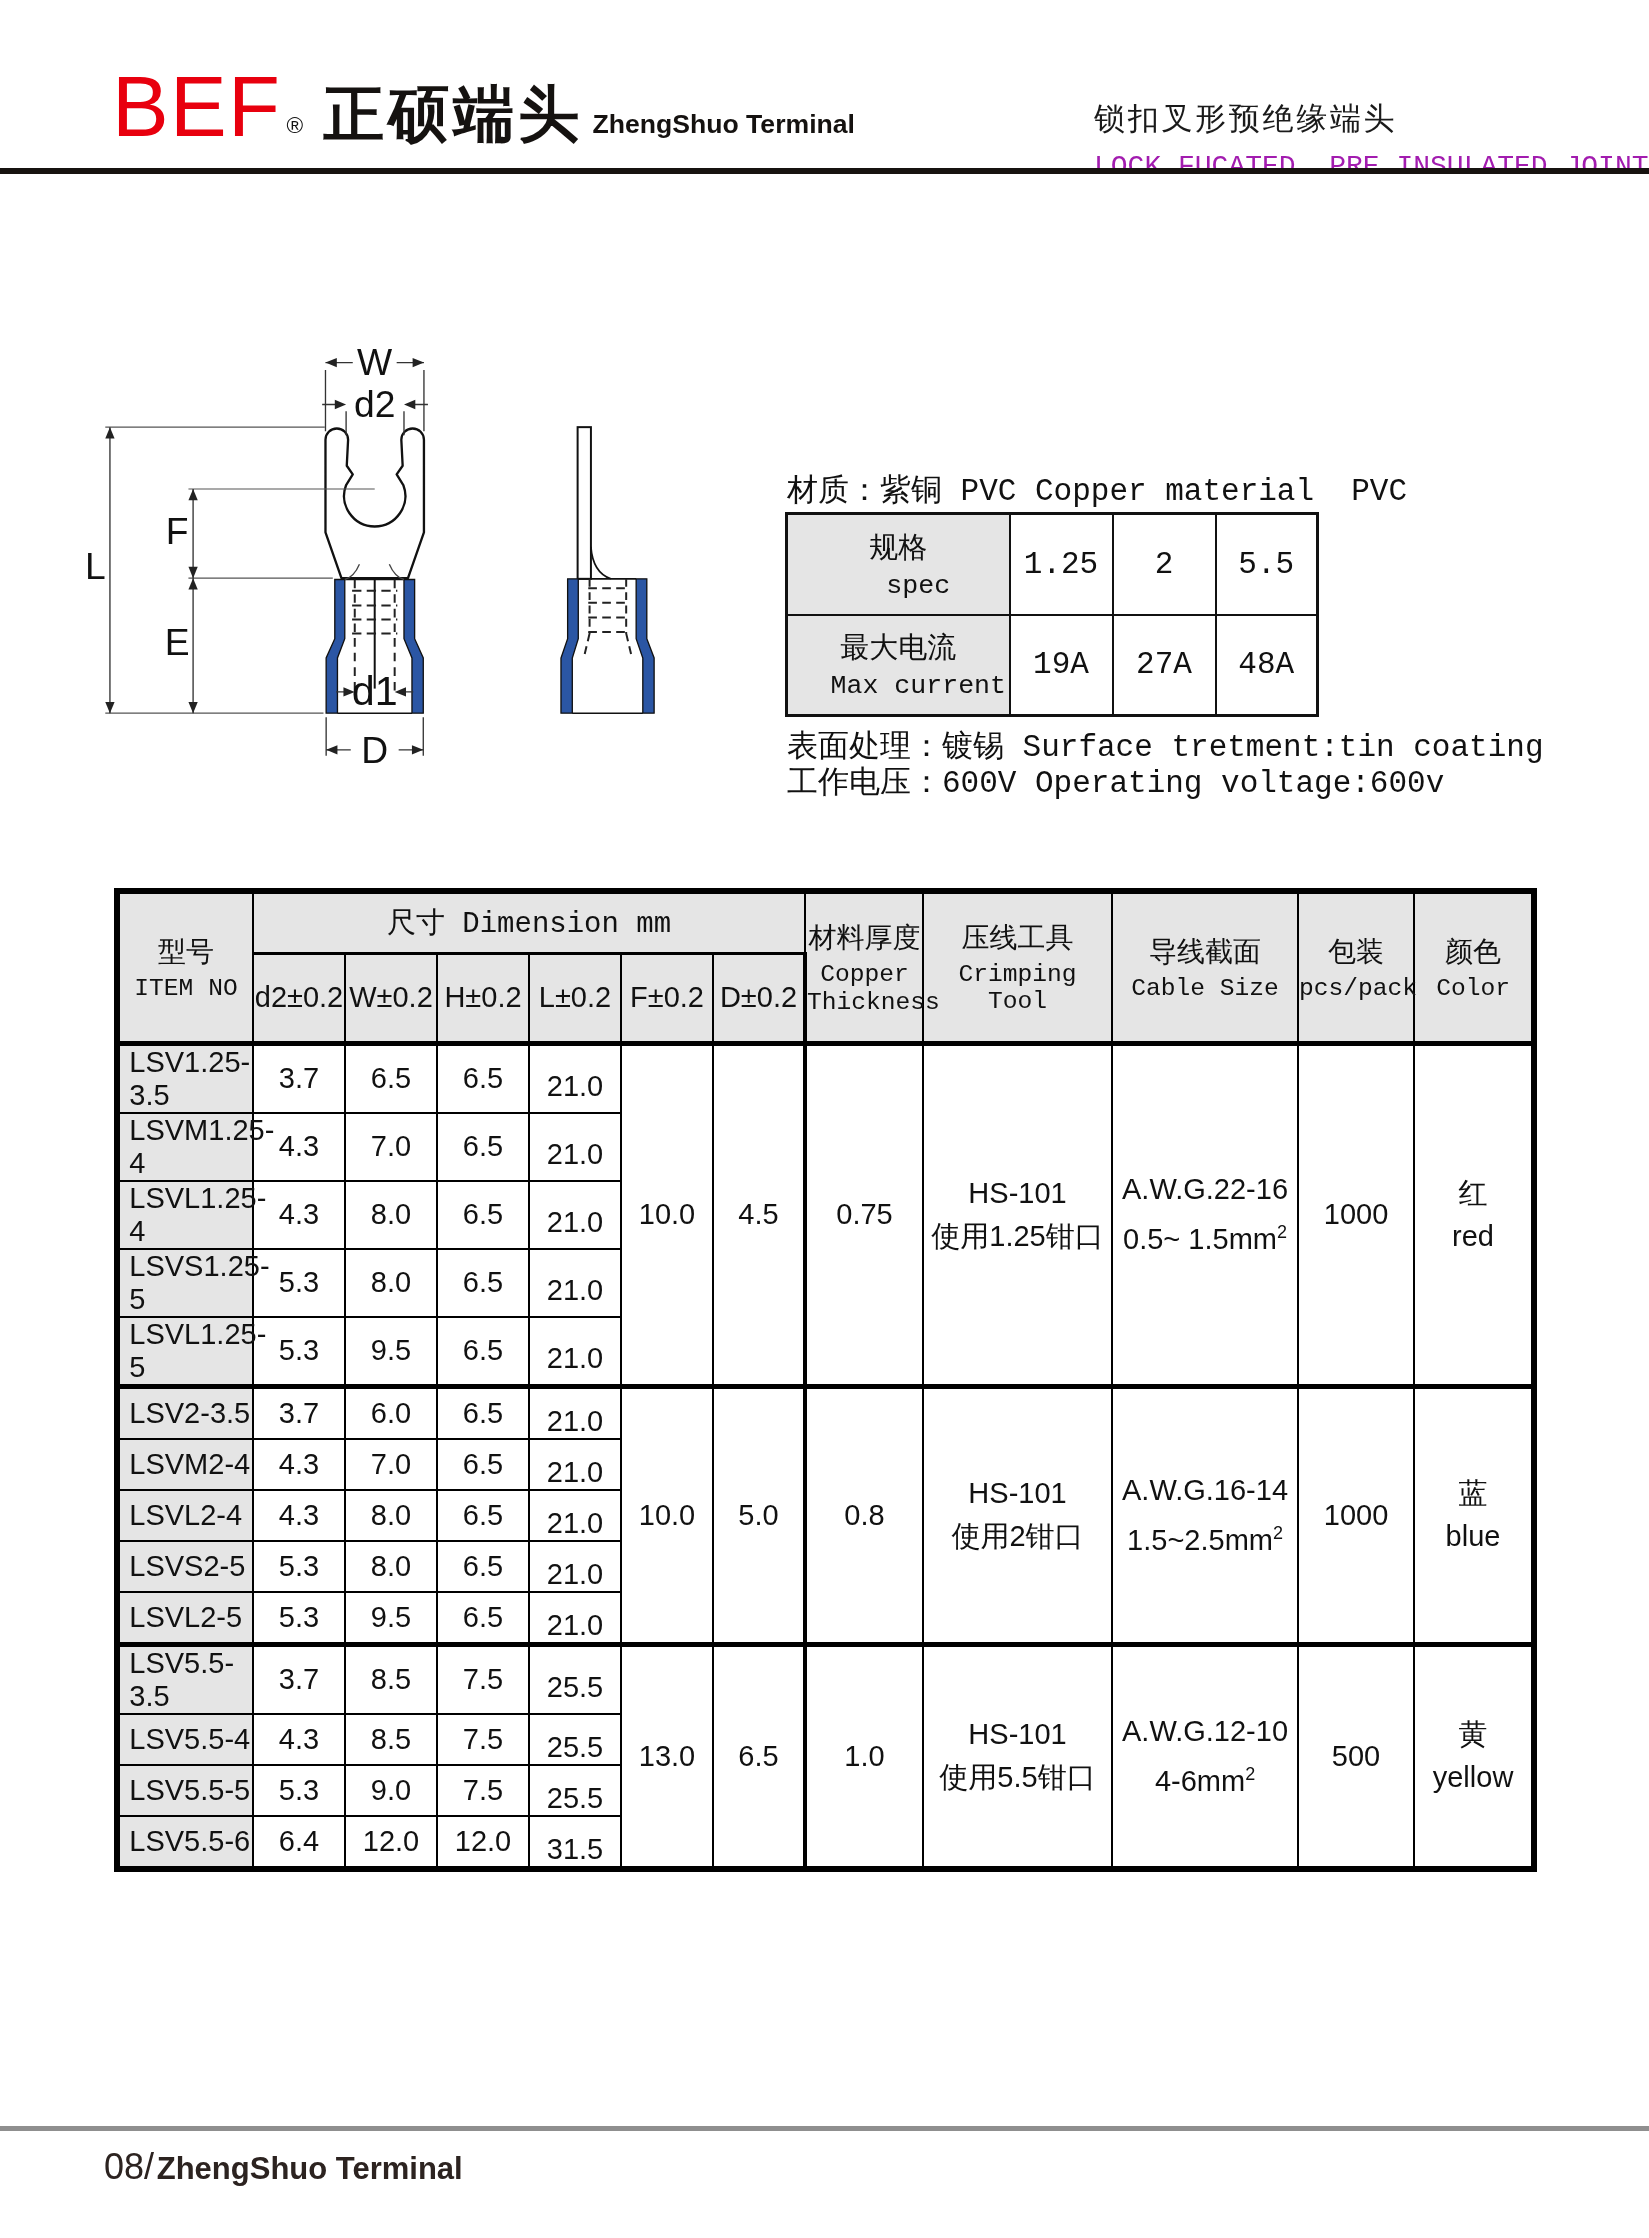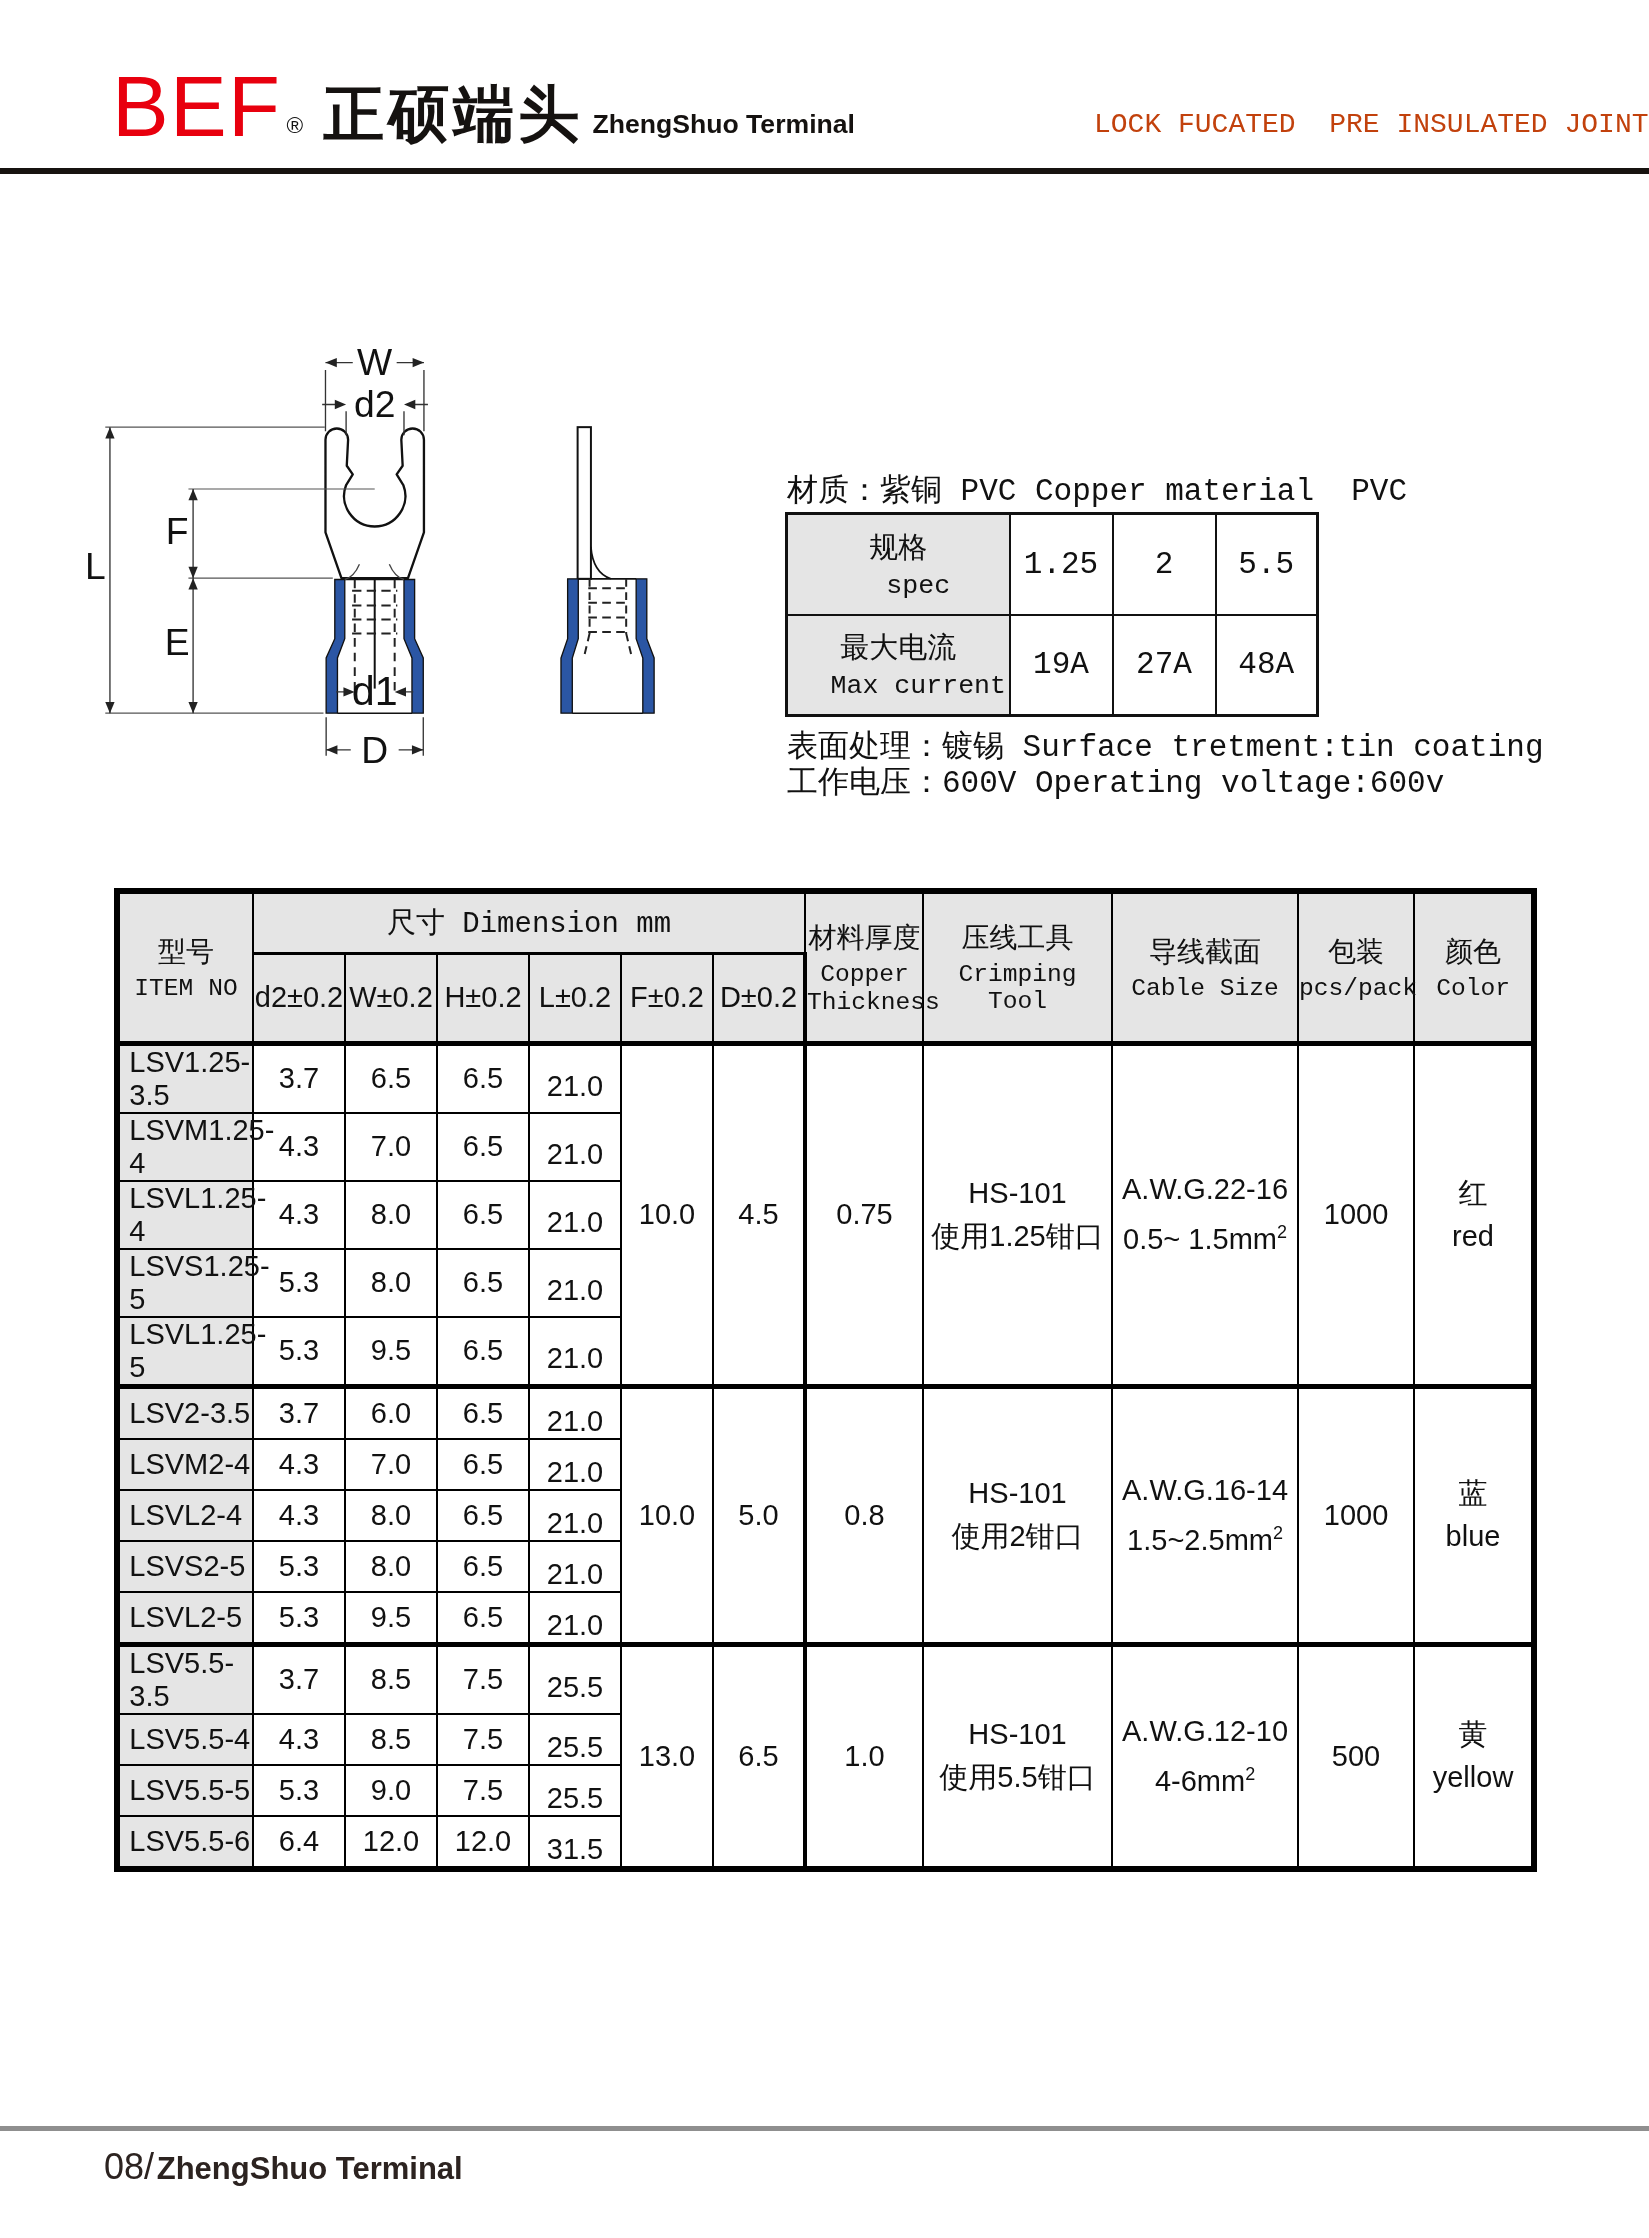--- a/index.html
+++ b/index.html
@@ -11,21 +11,21 @@
   .mono { font-family:"Liberation Mono", monospace;margin-left:40px; }
 
   
   .brand-row { position:absolute; left:112px; top:72px; display:flex; align-items:flex-end; }
   .brand-bef { font-size:85px; font-weight:normal; color:#E8000E; line-height:0.82; letter-spacing:1.3px; }
   .brand-reg { font-size:22.6px; color:#111; margin-left:5.3px; margin-bottom:2.7px; }
   .brand-cn  { font-size:61px; font-weight:bold; color:#151210; margin-left:20px; letter-spacing:4px; line-height:0.92; }
   .brand-en  { font-size:26.6px; font-weight:bold; color:#151210; margin-left:9.3px; margin-bottom:1.3px; }
   .product-block { position:absolute; left:1094px; top:98px; }
   .product-cn { font-size:31px; letter-spacing:2.7px; color:#1a1a1a; font-family:"DejaVu Serif", serif; }
-  .product-en { font-size:28px; margin-top:10.6px; color:#c2410c; white-space:pre; font-family:"Liberation Mono", monospace; }
+  .product-en { font-size:28px; margin-top:10.6px; color:#a21caf; white-space:pre; font-family:"Liberation Mono", monospace; }
   .header-rule { position:absolute; left:0; top:168px; width:1650px; height:6px; background:#171310; }
 
   
   .material-line { position:absolute; left:787px; top:469px; font-size:31px; white-space:pre;
                    font-family:"Liberation Mono", monospace; }
   table.spec-table { position:absolute; left:785px; top:512px; border-collapse:collapse;
                      border:3.3px solid #111; table-layout:fixed; }
   table.spec-table th, table.spec-table td { border:2.7px solid #111; text-align:center; vertical-align:middle; }
   table.spec-table th { background:#E5E5E5; font-weight:normal; }
   table.spec-table tr { height:101px; }
@@ -69,20 +69,21 @@
 
 <div class="page">
 
   <div class="brand-row">
     <span class="brand-bef">BEF</span>
     <span class="brand-reg">®</span>
     <span class="brand-cn">正硕端头</span>
     <span class="brand-en">ZhengShuo Terminal</span>
   </div>
   <div class="product-block">
+    <div class="product-cn">锁扣叉形预绝缘端头</div>
     <div class="product-en">LOCK FUCATED  PRE INSULATED JOINT</div>
   </div>
   <div class="header-rule"></div>
 
   <svg class="drawing" width="632" height="479" viewBox="120 505 950 720" xmlns="http://www.w3.org/2000/svg">
 
     <g>
       <path d="M 513 869 L 489 800 L 489 661 A 17 17 0 0 1 523 661
                L 521 700 L 530 713 L 520 729
                A 46 46 0 1 0 606 729

